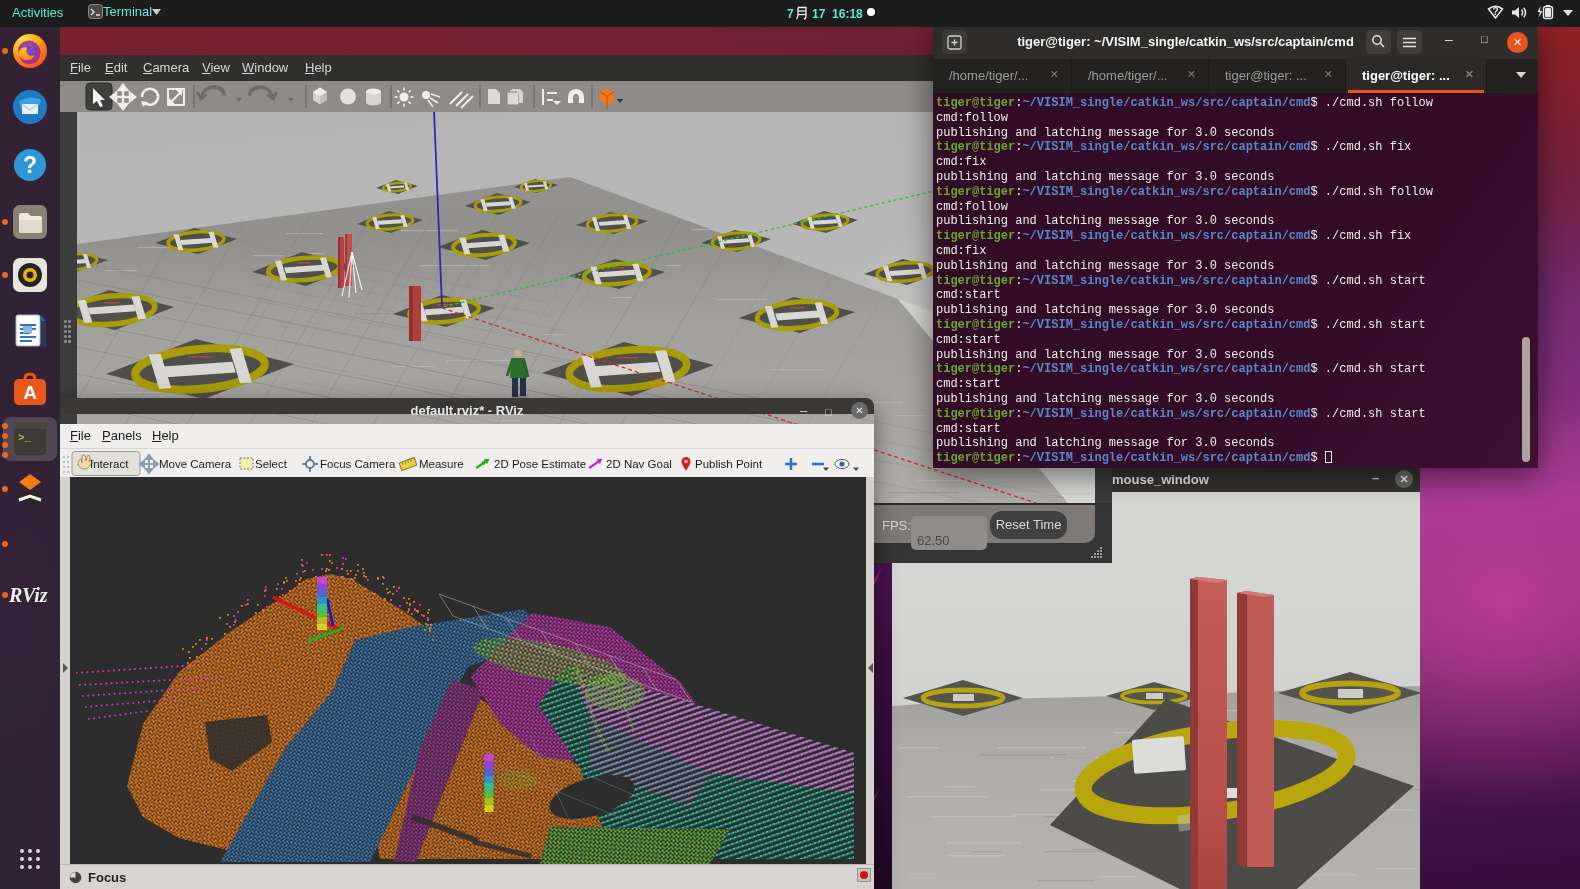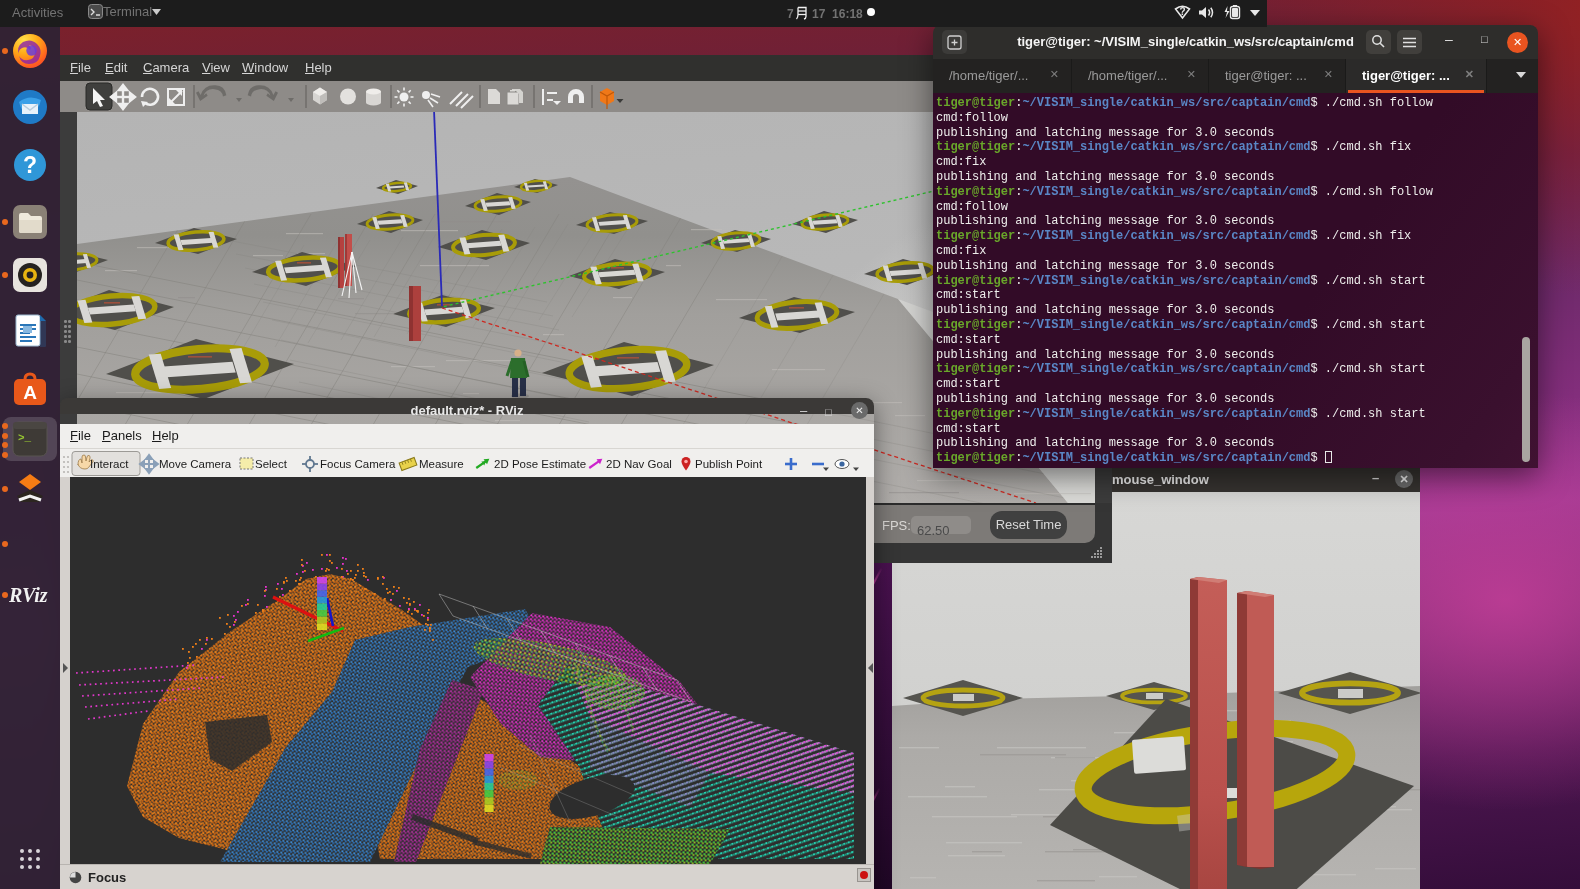--- a/index.html
+++ b/index.html
@@ -10,21 +10,21 @@
 
 #wall { left:0; top:0; width:1580px; height:889px; z-index:0;
  background:
   radial-gradient(420px 300px at 1505px 600px, rgba(195,62,152,.85), rgba(195,62,152,0) 70%),
   radial-gradient(560px 400px at 1620px 10px, rgba(150,33,32,.95), rgba(150,33,32,0) 72%),
   linear-gradient(175deg, #7e2128 0%, #6e2038 14%, #5f2052 28%, #6e2a6a 40%, #832e7c 52%, #9c3a92 62%, #7b2d72 72%, #4d1650 86%, #340d3a 100%);
 }
 .wline { position:absolute; background:linear-gradient(90deg, rgba(225,75,175,0), rgba(225,75,175,.85), rgba(225,75,175,0)); height:2px; transform-origin:left center; }
 
 
-#topbar { left:0; top:0; width:1267px; height:27px; background:#1c1c1c; z-index:50; color:#737373; font-size:13px; }
+#topbar { left:0; top:0; width:1580px; height:27px; background:#1c1c1c; z-index:50; color:#5eead4; font-size:13px; }
 #topbar .act { position:absolute; left:12px; top:5px; }
 #topbar .appmenu { position:absolute; left:88px; top:4px; display:flex; align-items:center; gap:0; }
 #topbar .clock { position:absolute; left:787px; top:6px; font-weight:bold; font-size:12px; letter-spacing:0; }
 #topbar .dot { position:absolute; left:867px; top:8px; width:8px; height:8px; border-radius:50%; background:#fff; }
 #topbar .tray { position:absolute; right:7px; top:5px; display:flex; align-items:center; gap:7px; }
 
 
 #dock { left:0; top:27px; width:60px; height:862px; background:rgba(48,34,52,.96); z-index:50; }
 .dicon { position:absolute; left:11px; width:38px; height:38px; }
 .ddot { position:absolute; left:2px; width:6px; height:6px; border-radius:50%; background:#e8681e; }
@@ -36,21 +36,21 @@
 #gz-menu span { position:absolute; top:5px; }
 #gz-menu u { text-decoration:underline; }
 #gz-toolbar { position:absolute; left:0; top:54px; width:100%; height:31px; background:#8e8b88; }
 #gz-body { position:absolute; left:0; top:85px; width:100%; height:391px; background:#3c3c3c; }
 #gz-view { position:absolute; left:17px; top:0; width:1018px; height:391px; background:#b8b8b8; overflow:hidden; }
 #gz-grip { position:absolute; left:4px; top:208px; width:9px; height:22px; }
 #gz-grip i { position:absolute; width:2.5px; height:2.5px; background:#8a8a8a; border-radius:50%; }
 #gz-bottom { position:absolute; left:0; top:476px; width:100%; height:60px; background:#353535; }
 #gz-panel { position:absolute; left:0; top:0; width:1035px; height:40px; background:#7d7a77; border-radius:0 0 10px 0; border-top:2px solid #2c2c2c; }
 #gz-panel .fps-label { position:absolute; left:822px; top:13px; color:#dbd9d6; font-size:13px; }
-#gz-panel .fps-box { position:absolute; left:851px; top:11px; width:60px; height:18px; background:#8f8c89; border-radius:5px; color:#4a4a4a; font-size:13px; padding:7px 6px; }
+#gz-panel .fps-box { position:absolute; left:851px; top:11px; width:76px; height:18px; background:#8f8c89; border-radius:5px; color:#4a4a4a; font-size:13px; padding:17px 6px; }
 #gz-panel .reset { position:absolute; left:930px; top:6px; width:77px; height:28px; background:#404040; border-radius:12px; color:#d9d9d9; font-size:13px; text-align:center; line-height:28px; }
 #gz-rgrip { position:absolute; left:1028px; top:44px; width:16px; height:12px; }
 #gz-rgrip i { position:absolute; width:2px; height:2px; background:#9a9a9a; }
 
 
 #rviz { left:60px; top:398px; width:814px; height:520px; z-index:3; border-radius:8px 8px 0 0; box-shadow:0 6px 24px rgba(0,0,0,.45); }
 #rv-title { position:absolute; left:0; top:0; width:100%; height:16px; background:#3b3937; border-radius:8px 8px 0 0; color:#e8e8e8; font-weight:bold; font-size:13px; text-align:center; line-height:26px; }
 .wbtn { position:absolute; color:#d8d8d8; }
 #rv-menu { position:absolute; left:0; top:26px; width:100%; height:24px; background:#f0efed; color:#1a1a1a; font-size:13px; }
 #rv-menu span { position:absolute; top:4px; }

